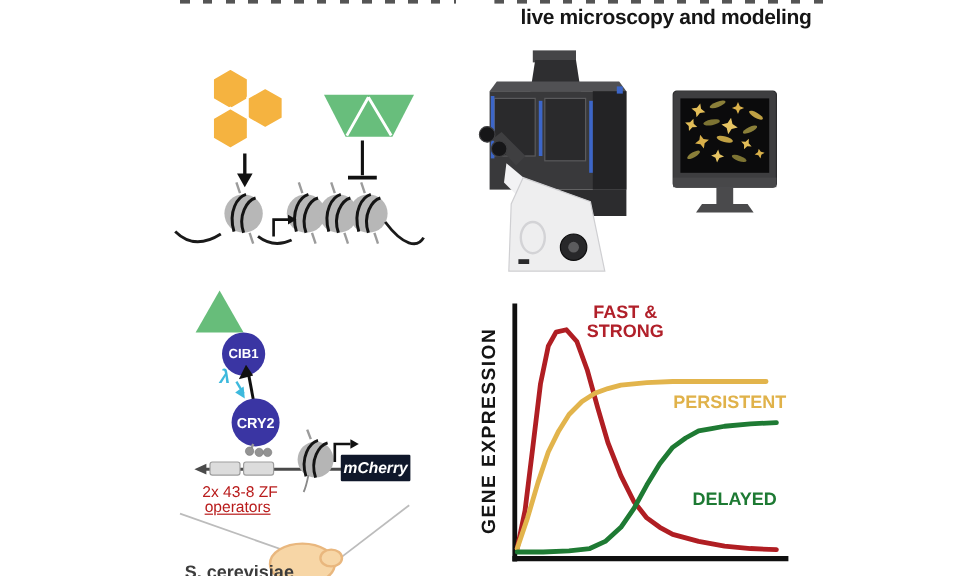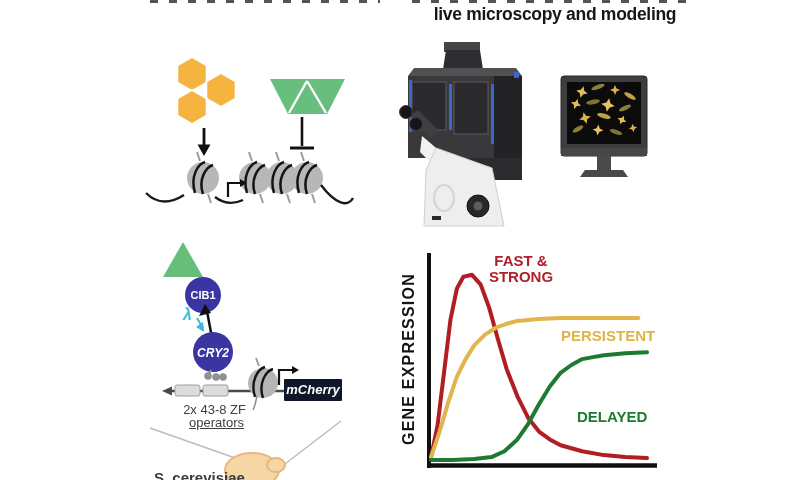--- a/index.html
+++ b/index.html
@@ -5,21 +5,21 @@
   html,body{margin:0;padding:0;background:#fff;}
   #canvas{position:relative;width:800px;height:480px;background:#fff;overflow:hidden;
           font-family:"Liberation Sans",sans-serif;}
   .abs{position:absolute;}
   .title{font-size:17.5px;font-weight:700;color:#161616;letter-spacing:-0.3px;text-align:center;}
   .frag{height:3px;background:repeating-linear-gradient(90deg,#1c1c1c 0 8px,transparent 8px 19px);opacity:.75;}
   .circ-label{color:#fff;font-weight:700;text-align:center;}
   .lambda{color:#3db9dd;font-weight:700;font-size:16px;font-style:italic;}
   .mcherry{background:#0f172a;color:#fff;font-style:italic;font-weight:700;font-size:13px;
            text-align:center;line-height:22px;border-radius:1px;}
-  .zf{color:#404040;font-size:13px;line-height:13px;text-align:right;}
+  .zf{color:#b91c1c;font-size:13px;line-height:13px;text-align:center;}
   .organism{color:#3c3c3c;font-size:15px;font-weight:600;}
   .ylab-wrap{display:flex;align-items:center;justify-content:center;}
   .ylab{transform:rotate(-90deg);white-space:nowrap;font-size:16px;font-weight:800;
         letter-spacing:1.2px;color:#141414;}
   .curve-label{font-weight:800;font-size:15px;line-height:16px;}
   .lab-red{color:#b1202a;text-align:center;}
   .lab-gold{color:#e0b24a;}
   .lab-green{color:#1d7a33;margin-top:34px;}
 </style>
 </head>
@@ -159,21 +159,21 @@
     </g>
     <path d="M134,147 L134,132 L147,132" stroke="#111" stroke-width="2.2" fill="none"></path>
     <polygon points="147,128 154,132 147,136" fill="#111"></polygon>
     <line x1="5" y1="190" x2="110" y2="227" stroke="#bcbcbc" stroke-width="1.5"></line>
     <line x1="196" y1="183" x2="136" y2="229" stroke="#bcbcbc" stroke-width="1.5"></line>
     <ellipse cx="107" cy="232" rx="27" ry="17" fill="#f7d6a6" stroke="#e9b77e" stroke-width="2"></ellipse>
     <ellipse cx="131" cy="227" rx="9" ry="7" fill="#f7d6a6" stroke="#e9b77e" stroke-width="2"></ellipse>
   </svg>
 
   <div class="abs circ-label" style="left:185px;top:289px;width:36px;font-size:11px;">CIB1</div>
-  <div class="abs circ-label" style="left:193px;top:346px;width:40px;font-size:12px;font-style:italic;">CRY2</div>
+  <div class="abs circ-label" style="left:193px;top:346px;width:40px;font-size:12px;">CRY2</div>
   <div class="abs lambda" style="left:183px;top:306px;">λ</div>
   <div class="abs mcherry" style="left:284px;top:379px;width:58px;height:22px;">mCherry</div>
   <div class="abs zf" style="left:154px;top:403px;width:92px;">2x 43-8 ZF</div>
   <div class="abs zf" style="left:152px;top:416px;width:92px;text-decoration:underline;">operators</div>
   <div class="abs organism" style="left:154px;top:469px;">S. cerevisiae</div>
 
   <div class="abs ylab-wrap" style="left:392px;top:248px;width:34px;height:222px;">
     <span class="ylab">GENE EXPRESSION</span>
   </div>
   <svg id="chart-svg" class="abs" style="left:424px;top:250px;" width="236" height="222" viewBox="0 0 236 222">

